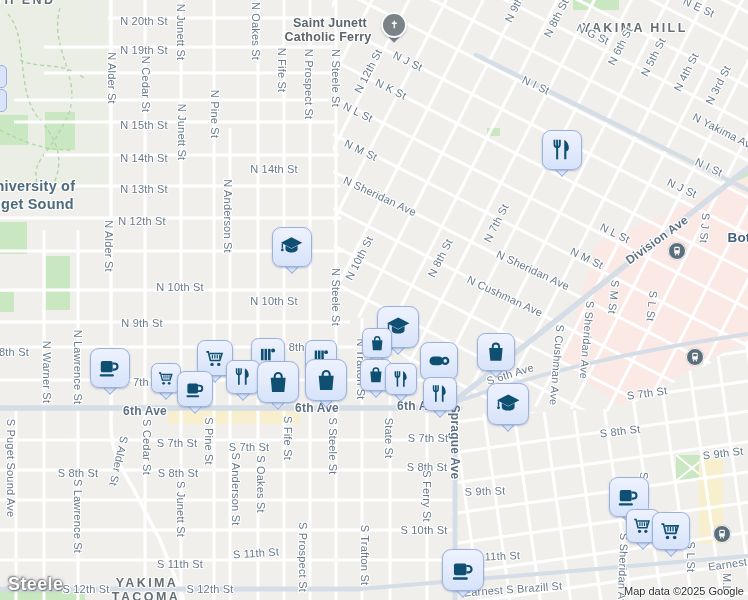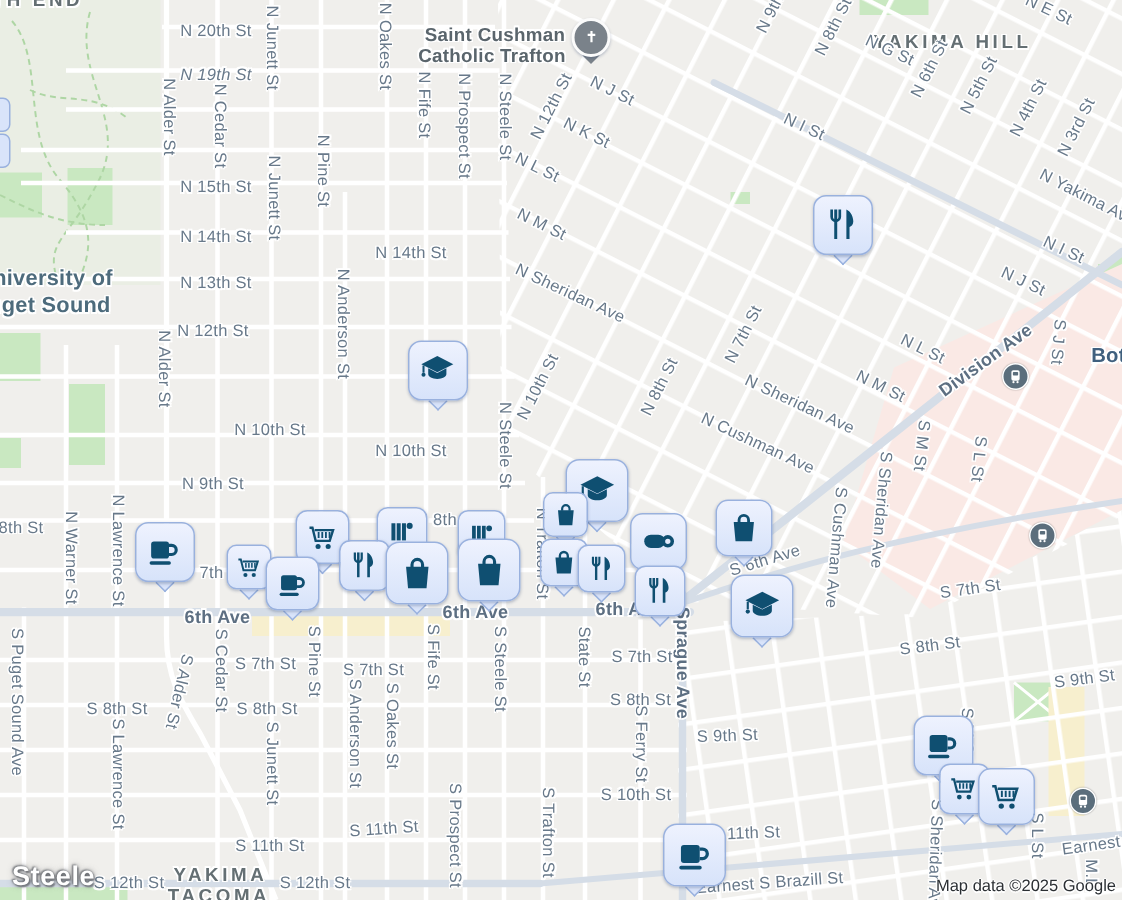--- a/index.html
+++ b/index.html
@@ -124,30 +124,30 @@
     </g>
   </svg>
 
   <div id="labels">
       <div class="lbl area" style="left: 25px; top: 0px; --r: 0deg;">TH END</div>
       <div class="lbl area" style="left: 635px; top: 28px; --r: 0deg;">YAKIMA HILL</div>
       <div class="lbl area" style="left: 147px; top: 583px; --r: 0deg;">YAKIMA</div>
       <div class="lbl area" style="left: 146px; top: 597px; --r: 0deg;">TACOMA</div>
       <div class="lbl college" style="left: 30px; top: 186px; --r: 0deg;">University of</div>
       <div class="lbl college" style="left: 28px; top: 204px; --r: 0deg;">Puget Sound</div>
-      <div class="lbl poi" style="left: 330px; top: 23px; --r: 0deg;">Saint Cushman</div>
-      <div class="lbl poi" style="left: 328px; top: 37px; --r: 0deg;">Catholic Trafton</div>
+      <div class="lbl poi" style="left: 330px; top: 23px; --r: 0deg;">Saint Junett</div>
+      <div class="lbl poi" style="left: 328px; top: 37px; --r: 0deg;">Catholic Ferry</div>
       <div class="lbl locality" style="left: 739px; top: 237px; --r: 0deg;">Bot</div>
       <div class="lbl art" style="left: 145px; top: 411px; --r: 0deg;">6th Ave</div>
       <div class="lbl art" style="left: 317px; top: 408px; --r: 0deg;">6th Ave</div>
       <div class="lbl art" style="left: 419px; top: 406px; --r: 0deg;">6th Ave</div>
       <div class="lbl art" style="left: 657px; top: 240px; --r: -36deg;">Division Ave</div>
       <div class="lbl art" style="left: 455px; top: 442px; --r: 90deg;">Sprague Ave</div>
       <div class="lbl " style="left: 144px; top: 21px; --r: 0deg;">N 20th St</div>
-      <div class="lbl " style="left: 144px; top: 50px; font-style: italic; --r: 0deg;">N 19th St</div>
+      <div class="lbl " style="left: 144px; top: 50px; --r: 0deg;">N 19th St</div>
       <div class="lbl " style="left: 144px; top: 125px; --r: 0deg;">N 15th St</div>
       <div class="lbl " style="left: 144px; top: 158px; --r: 0deg;">N 14th St</div>
       <div class="lbl " style="left: 274px; top: 169px; --r: 0deg;">N 14th St</div>
       <div class="lbl " style="left: 144px; top: 189px; --r: 0deg;">N 13th St</div>
       <div class="lbl " style="left: 142px; top: 221px; --r: 0deg;">N 12th St</div>
       <div class="lbl " style="left: 180px; top: 287px; --r: 0deg;">N 10th St</div>
       <div class="lbl " style="left: 274px; top: 301px; --r: 0deg;">N 10th St</div>
       <div class="lbl " style="left: 142px; top: 323px; --r: 0deg;">N 9th St</div>
       <div class="lbl " style="left: 14px; top: 352px; --r: 0deg;">8th St</div>
       <div class="lbl " style="left: 298px; top: 347px; --r: 0deg;">N 8th St</div>

